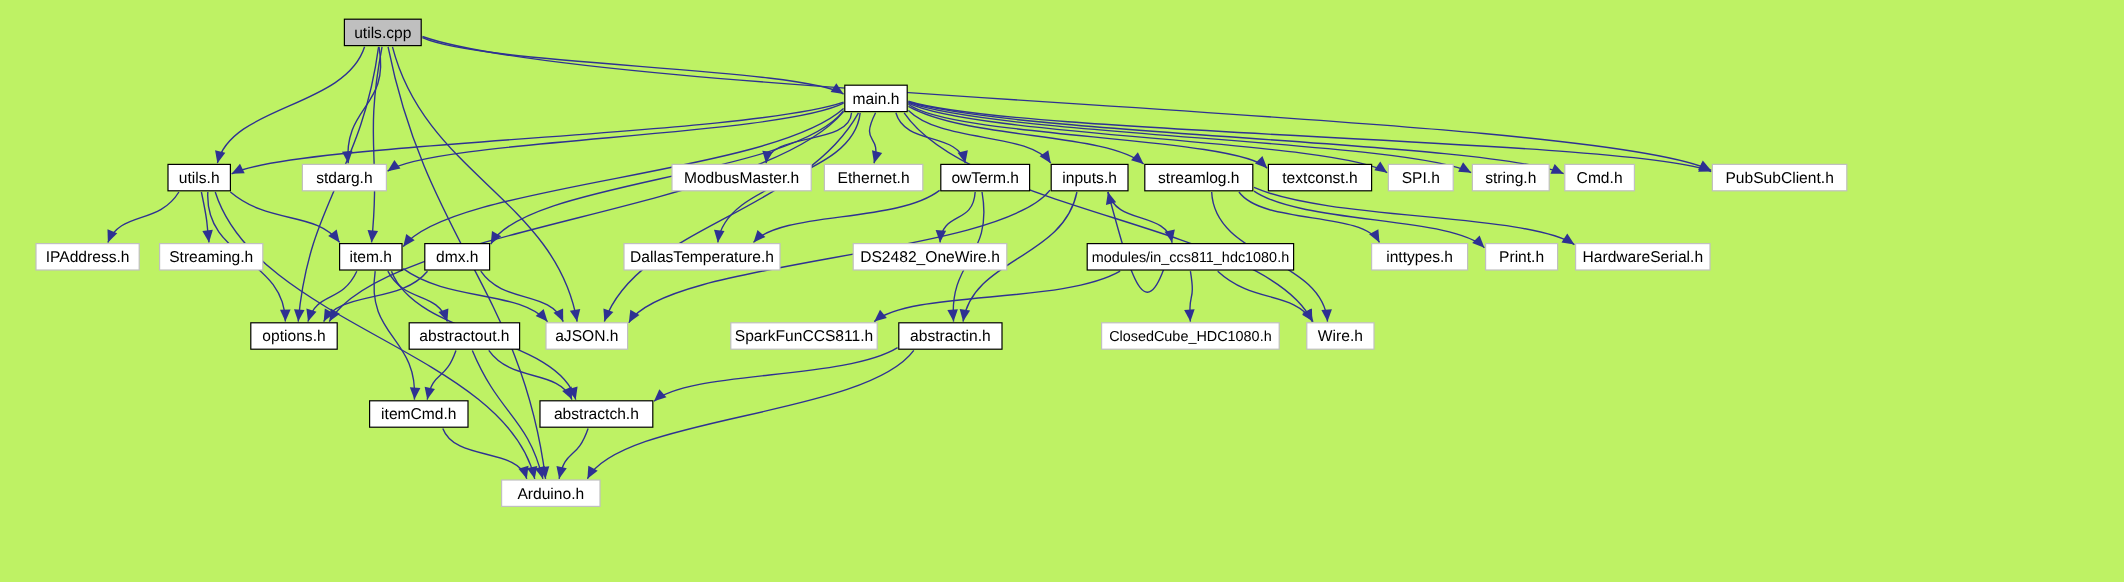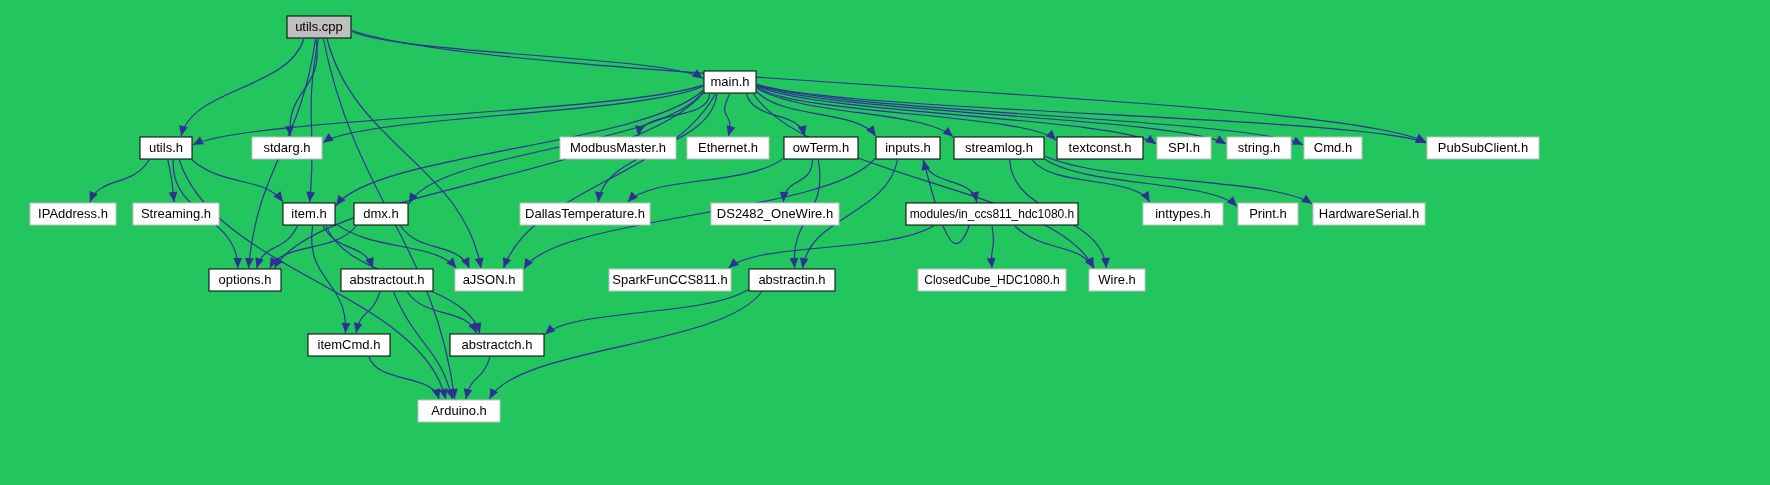--- a/index.html
+++ b/index.html
@@ -4,21 +4,21 @@
 <style>
   html, body {
     margin: 0;
     padding: 0;
     background: #ffffff;
   }
   #graph-root {
     position: relative;
     width: 1770px;
     height: 485px;
-    background: #22c55e;
+    background: #bef264;
     font-family: "Liberation Sans", sans-serif;
     overflow: hidden;
   }
   svg#dep-graph {
     display: block;
     width: 1770px;
     height: 485px;
   }
   .edge {
     fill: none;

